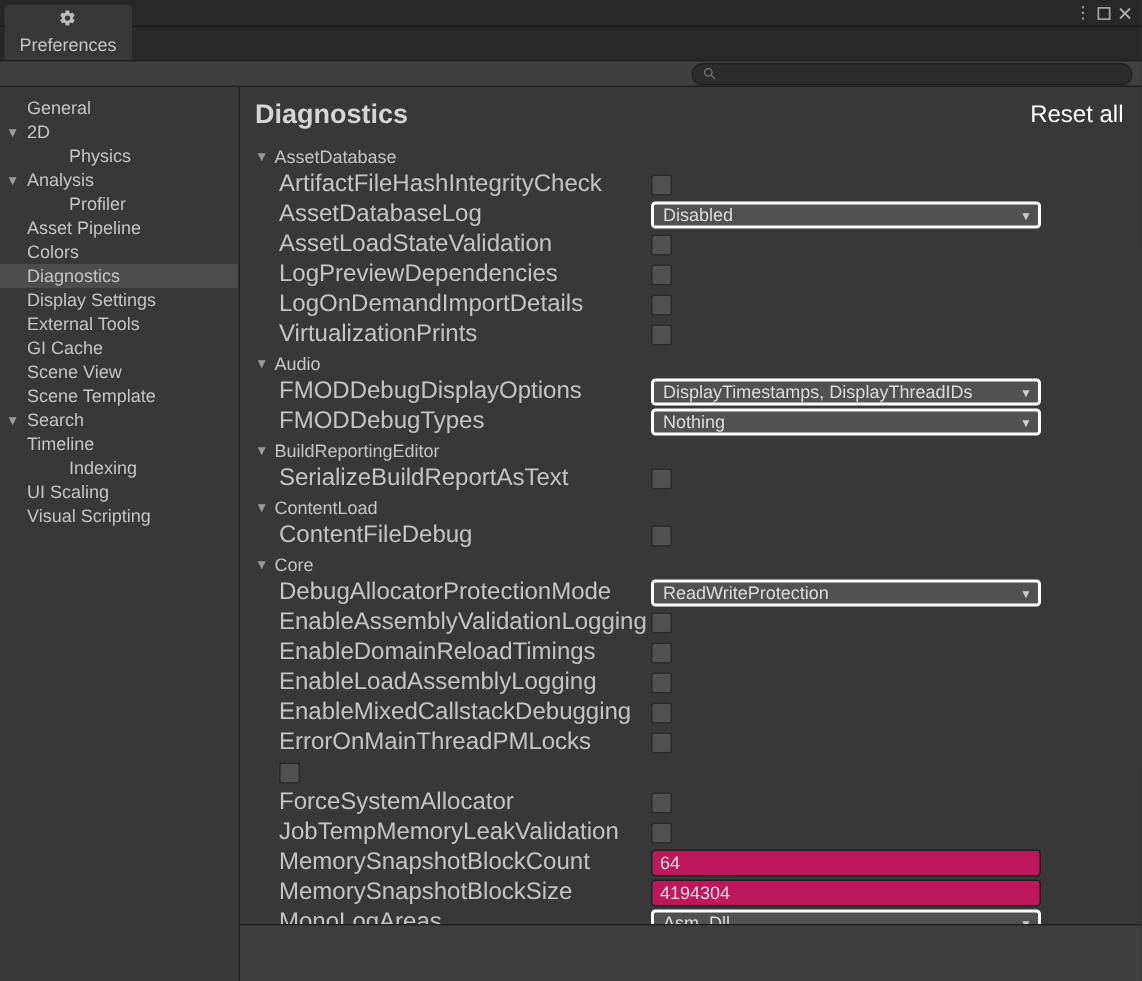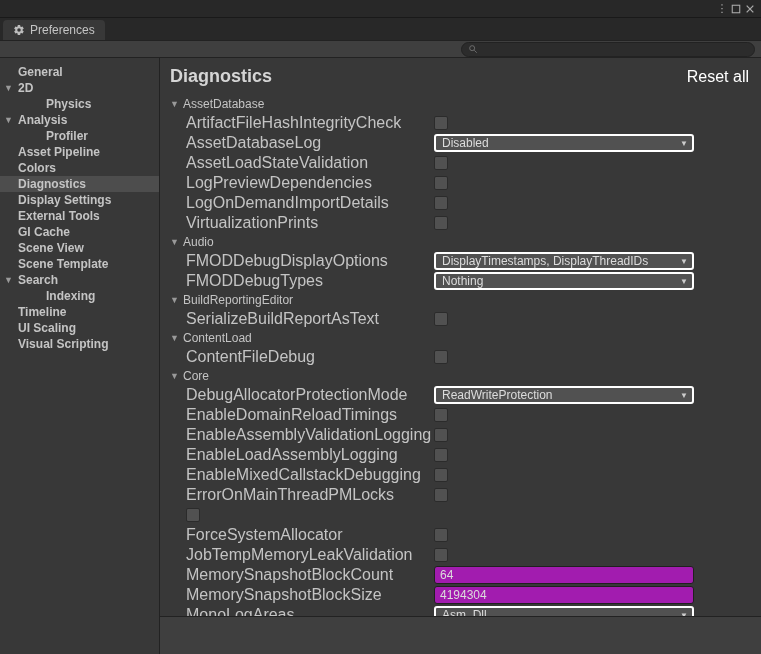--- a/index.html
+++ b/index.html
@@ -21,35 +21,36 @@
   .tabrow {
     height: 22px; background:#282828;
     display:flex; align-items:flex-end;
   }
   .tab {
     background:#383838; color:#c4c4c4;
     padding: 3px 10px; font-size:12px;
     border-top-left-radius:4px; border-top-right-radius:4px;
     display:flex; align-items:center; gap:5px;
     margin-left:3px;
+    flex-direction:column;
   }
   .tab .gear svg { width:12px; height:12px; display:block; }
   .searchrow {
     height: 18px; background:#3f3f3f; border-top:1px solid #222; border-bottom:1px solid #222;
     display:flex; justify-content:flex-end; align-items:center; padding-right:6px;
   }
   .searchbox {
     width: 294px; height:15px; background:#2c2c2c; border:1px solid #222;
     border-radius:8px; display:flex; align-items:center; padding:0 6px;
   }
   .searchbox svg { width:10px; height:10px; opacity:.6; }
   .body { flex:1; display:flex; overflow:hidden; }
   .sidebar {
     width:160px; background:#383838; border-right:1px solid #222;
-    padding-top:6px; overflow-y:auto;font-weight:bold;
+    padding-top:6px; overflow-y:auto;
   }
   .sidebar-item {
     height:16px; display:flex; align-items:center;
     font-size:12px; color:#c4c4c4; cursor:default;
     padding-left: 18px;
   }
   .sidebar-item.ind1 { padding-left: 46px; }
   .sidebar-item .fold {
     width:10px; margin-left:-14px; margin-right:4px;
     color:#9a9a9a; font-size:9px;
@@ -84,21 +85,21 @@
   .checkbox {
     width:14px; height:14px; background:#515151; border:1px solid #2b2b2b; border-radius:2px;
   }
   .dropdown {
     width: 260px; height:18px; background:#515151; border:2px solid #ffffff;
     border-radius:3px; display:flex; align-items:center; justify-content:space-between;
     padding: 0 4px 0 6px; color:#dcdcdc; font-size:12px;
   }
   .dropdown .arrow { color:#ccc; font-size:8px; }
   .textinput {
-    width:260px; height:18px; background:#a21caf; border:1px solid #202020;
+    width:260px; height:18px; background:#be185d; border:1px solid #202020;
     border-radius:3px; padding:0 5px; color:#dcdcdc; font-size:12px;
     display:flex; align-items:center;
   }
   .footer {
     height:38px; background:#3f3f3f; border-top:1px solid #222;
   }
 </style>
 </head>
 <body>
 
@@ -176,25 +177,25 @@
         <div class="sidebar-item">
           <span>Scene View</span>
         </div>
         <div class="sidebar-item">
           <span>Scene Template</span>
         </div>
         <div class="sidebar-item">
           <span class="fold">▼</span>
           <span>Search</span>
         </div>
+        <div class="sidebar-item">
+          <span>Timeline</span>
+        </div>
         <div class="sidebar-item ind1">
           <span>Indexing</span>
-        </div>
-        <div class="sidebar-item">
-          <span>Timeline</span>
         </div>
         <div class="sidebar-item">
           <span>UI Scaling</span>
         </div>
         <div class="sidebar-item">
           <span>Visual Scripting</span>
         </div>
       </div>
 
     <div class="main">
@@ -295,27 +296,27 @@
           <div class="row">
             <div class="label">DebugAllocatorProtectionMode</div>
             <div class="ctrl">
               <div class="dropdown">
                 <span>ReadWriteProtection</span>
                 <span class="arrow">▼</span>
               </div>
             </div>
           </div>
           <div class="row">
+            <div class="label">EnableAssemblyValidationLogging</div>
+            <div class="ctrl">
+              <div class="checkbox"></div>
+            </div>
+          </div>
+          <div class="row">
             <div class="label">EnableDomainReloadTimings</div>
-            <div class="ctrl">
-              <div class="checkbox"></div>
-            </div>
-          </div>
-          <div class="row">
-            <div class="label">EnableAssemblyValidationLogging</div>
             <div class="ctrl">
               <div class="checkbox"></div>
             </div>
           </div>
           <div class="row">
             <div class="label">EnableLoadAssemblyLogging</div>
             <div class="ctrl">
               <div class="checkbox"></div>
             </div>
           </div>

